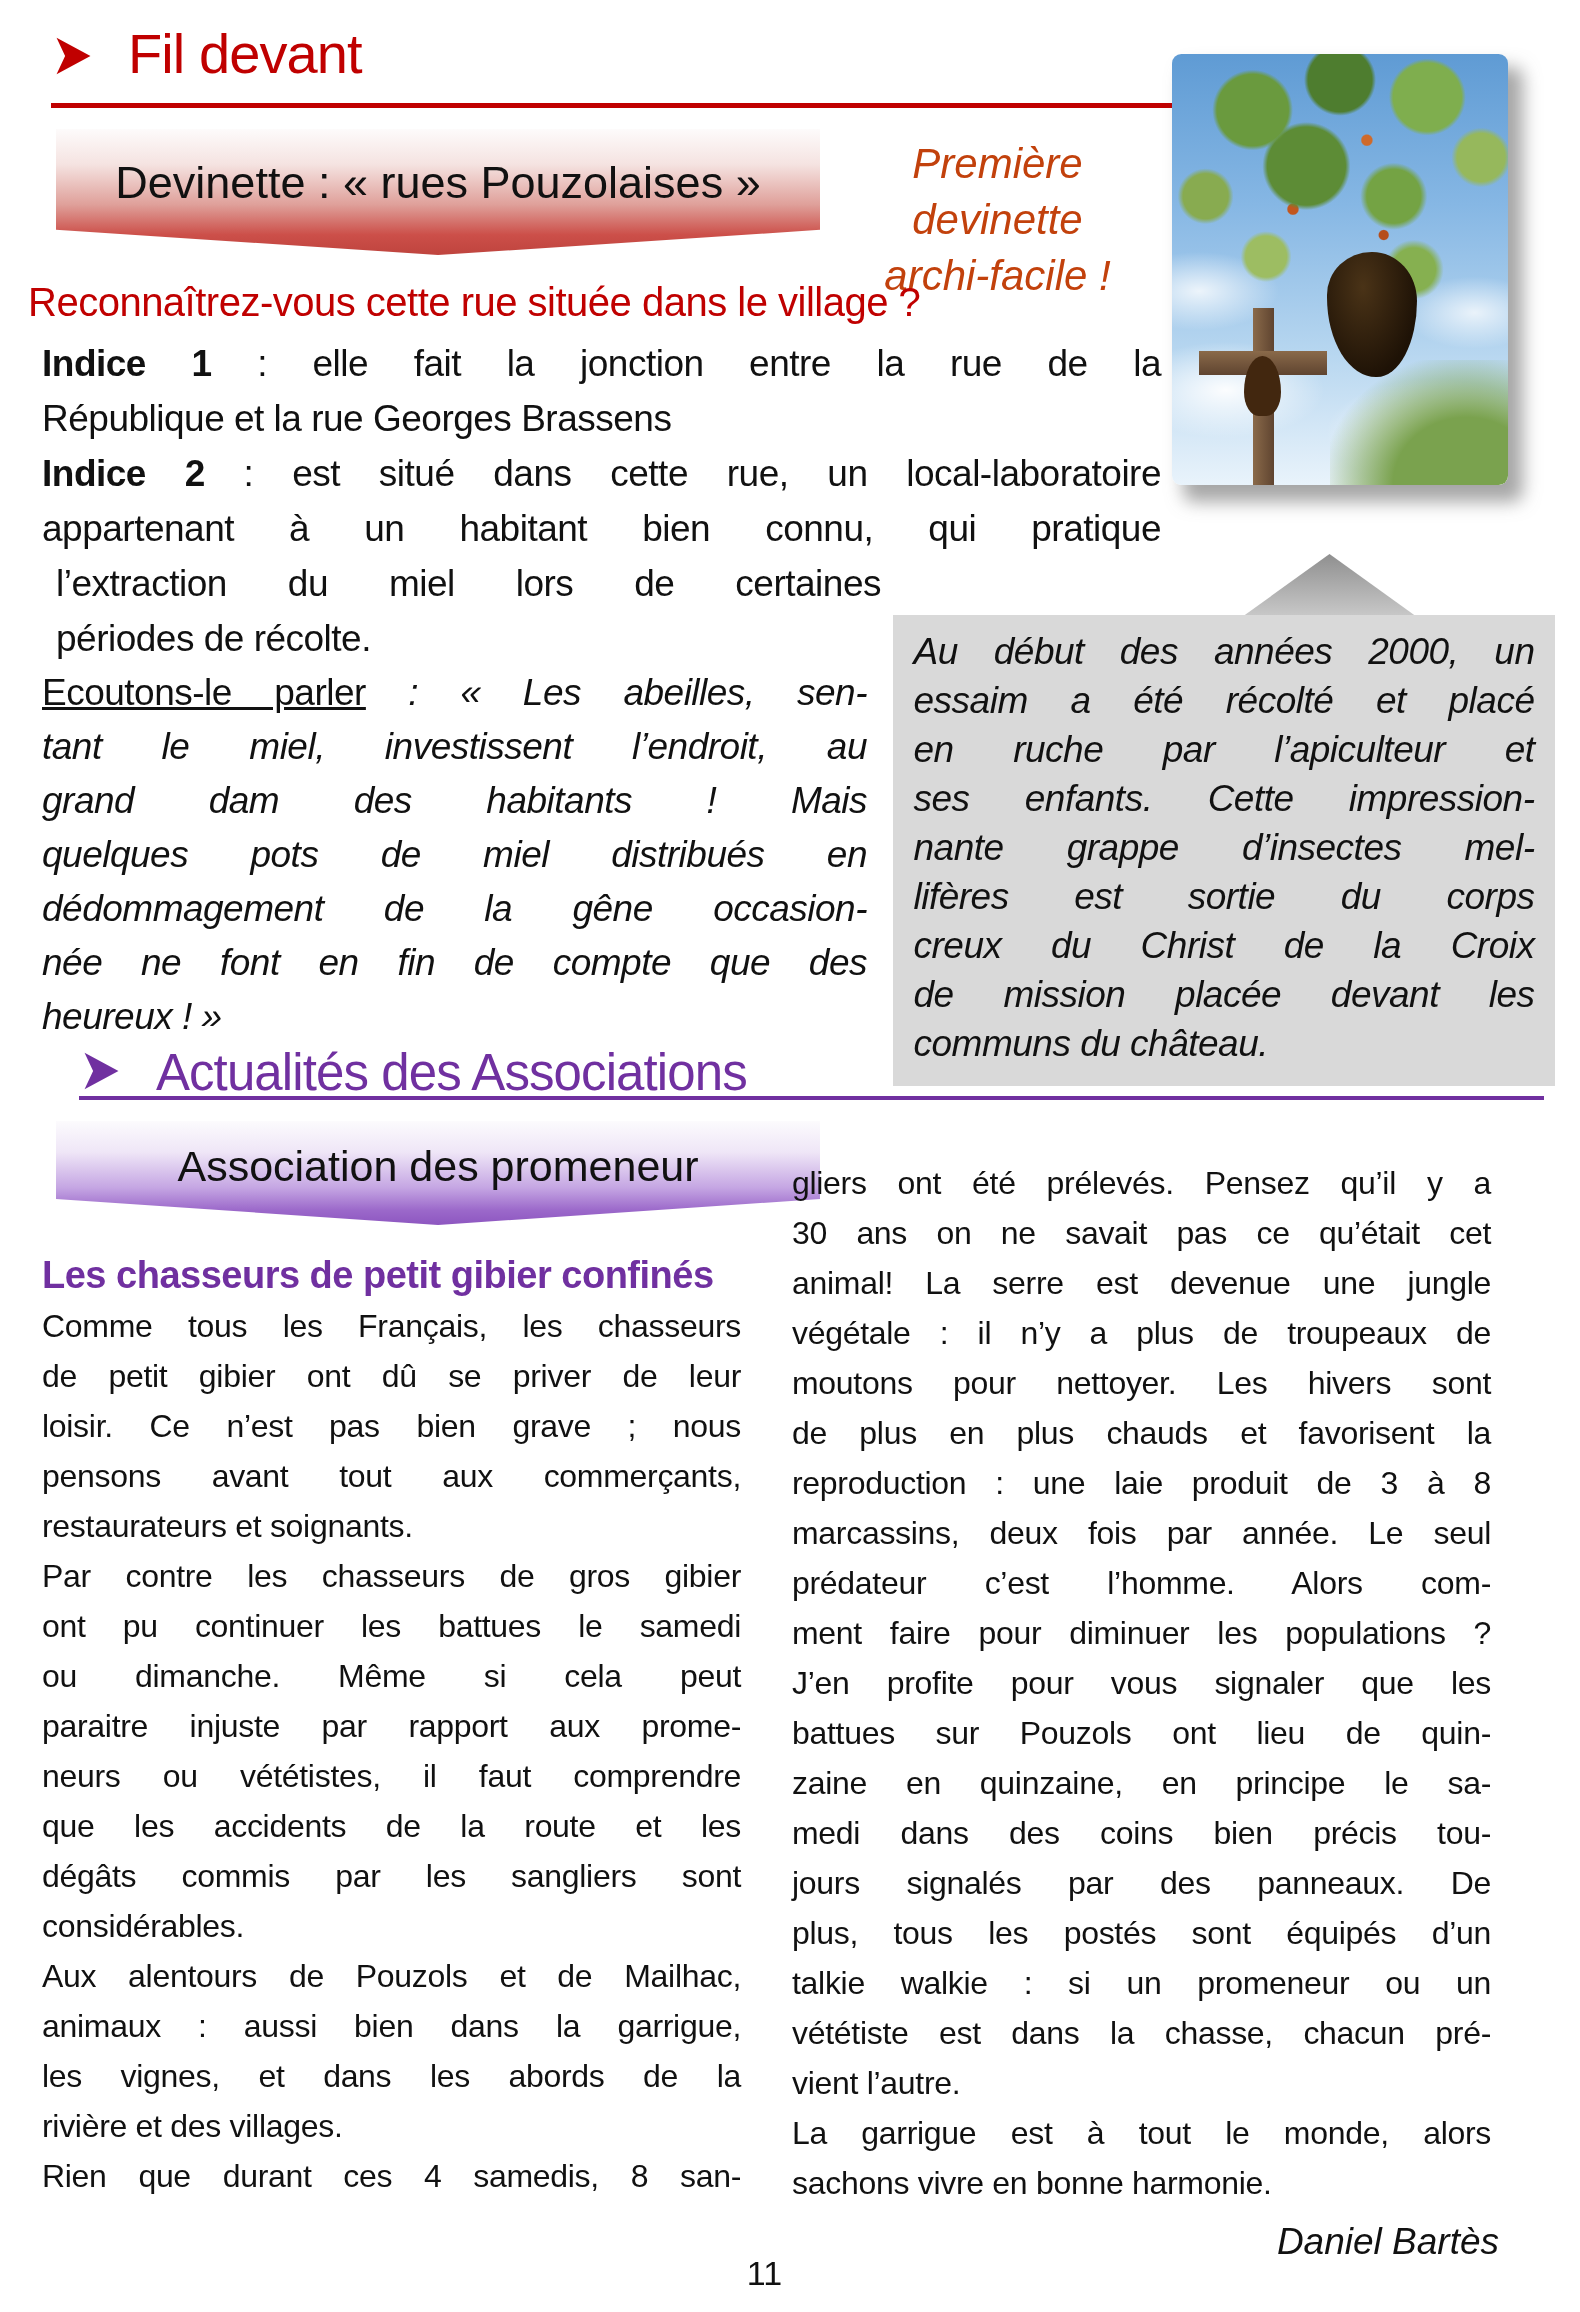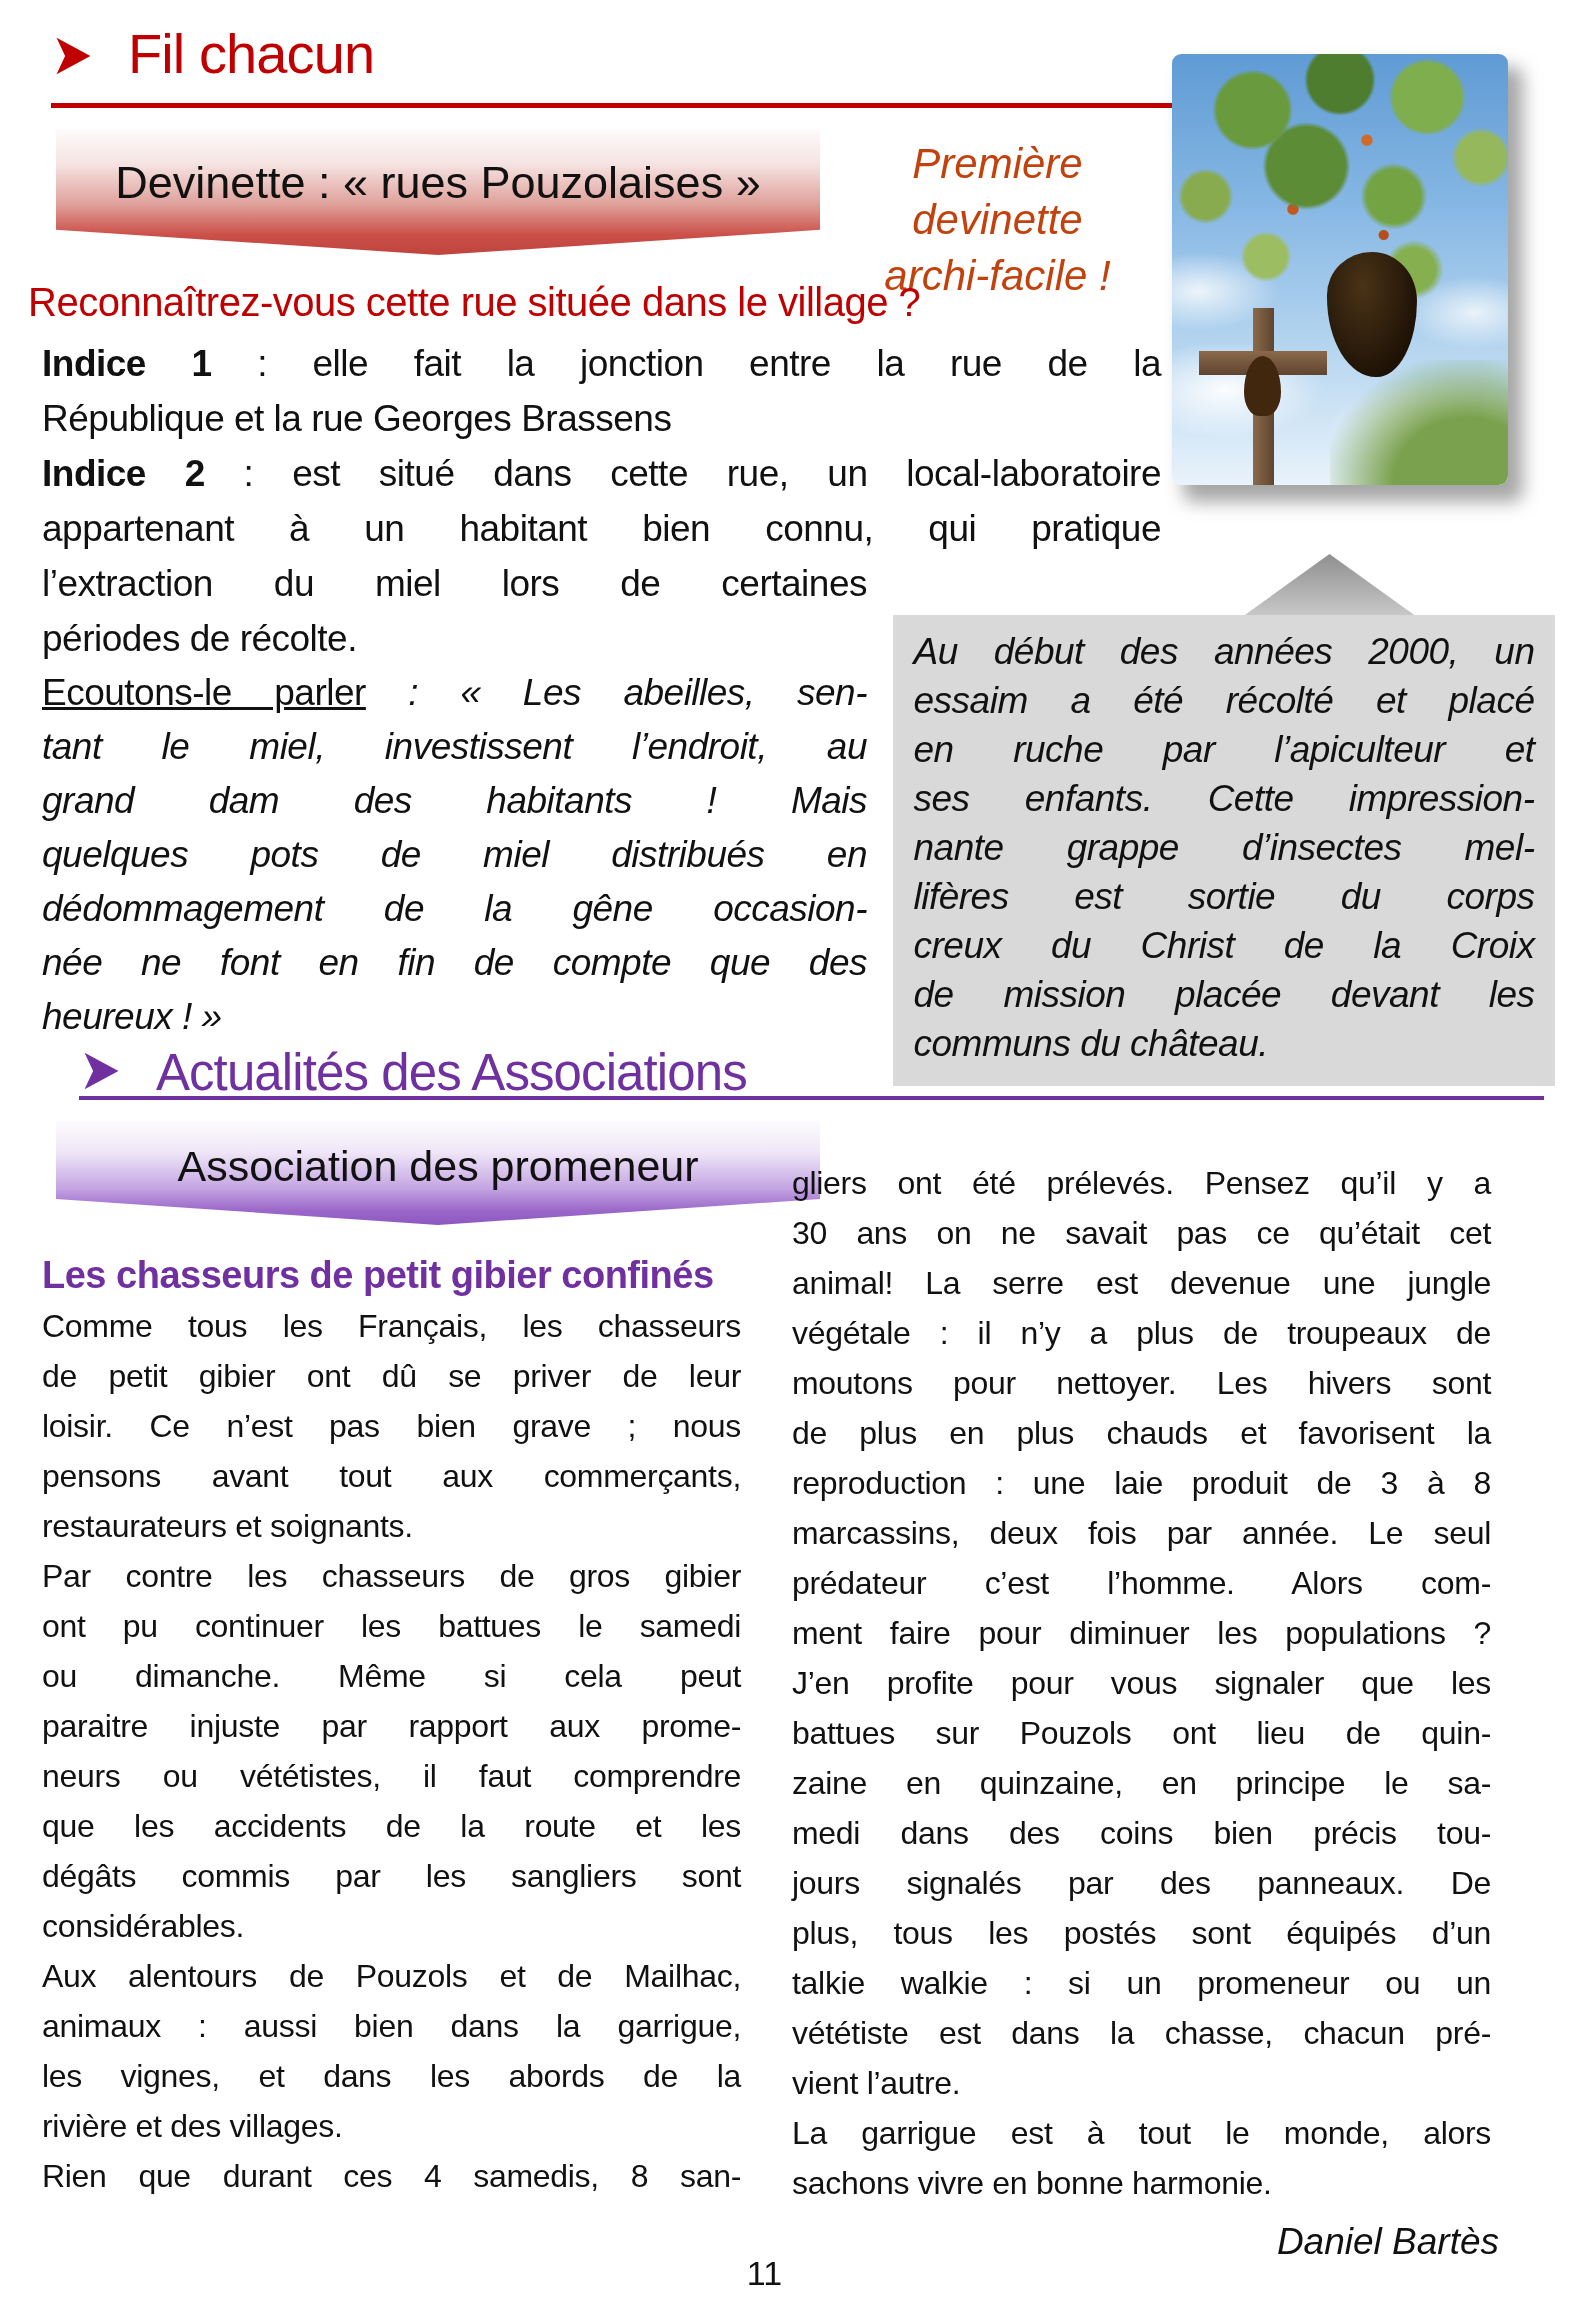--- a/index.html
+++ b/index.html
@@ -83,42 +83,42 @@
   .tree-br{right:-5%;bottom:-7%;width:58%;height:36%;
     background:radial-gradient(ellipse at 70% 80%,#7aa24e 0 38%,rgba(122,162,78,.55) 55%,transparent 75%);}
 </style>
 </head>
 <body>
 
 <div class="page" style="--red: #C00000; --banner_red_deep: #C4473F; --purple: #7030A0; --banner_purple_deep: #8D56C0; --gray_box: #D9D9D9;">
 
   <header class="abs h1 red" style="left:51px;top:26px;">
     <span class="arrow">➤</span>
-    <span class="h1-text">Fil chacun</span>
+    <span class="h1-text">Fil devant</span>
   </header>
   <div class="abs rule rule-red" style="left:51px;top:103px;width:1130px;"></div>
 
   <div class="abs banner banner-red" style="left:56px;top:129px;width:764px;height:126px;">
     <span class="banner-label">Devinette : « rues Pouzolaises »</span>
   </div>
 
   <div class="abs note tlines" style="left:825px;top:136px;width:345px;">
       <div class="tline center">Première devinette</div>
       <div class="tline center">archi-facile !</div>
     </div>
 
   <div class="abs question" style="left:28px;top:280px;width:1147px;">Reconnaîtrez-vous cette rue située dans le village ?</div>
 
   <div class="abs clues tlines" style="left:42px;top:336px;width:1119px;">
       <div class="tline just"><b>Indice 1</b> : elle fait la jonction entre la rue de la</div>
       <div class="tline left">République et la rue Georges Brassens</div>
       <div class="tline just"><b>Indice 2</b> : est situé dans cette rue, un local-laboratoire</div>
       <div class="tline just">appartenant à un habitant bien connu, qui pratique</div>
     </div>
-  <div class="abs clues tlines" style="left:42px;top:556px;width:825px;">
+  <div class="abs clues tlines" style="left:56px;top:556px;width:825px;">
       <div class="tline just">l’extraction du miel lors de certaines</div>
       <div class="tline left">périodes de récolte.</div>
     </div>
 
   <div class="abs quote tlines" style="left:42px;top:666px;width:825px;">
       <div class="tline just"><span class="u">Ecoutons-le parler</span> : « Les abeilles, sen-</div>
       <div class="tline just">tant le miel, investissent l’endroit, au</div>
       <div class="tline just">grand dam des habitants ! Mais</div>
       <div class="tline just">quelques pots de miel distribués en</div>
       <div class="tline just">dédommagement de la gêne occasion-</div>

